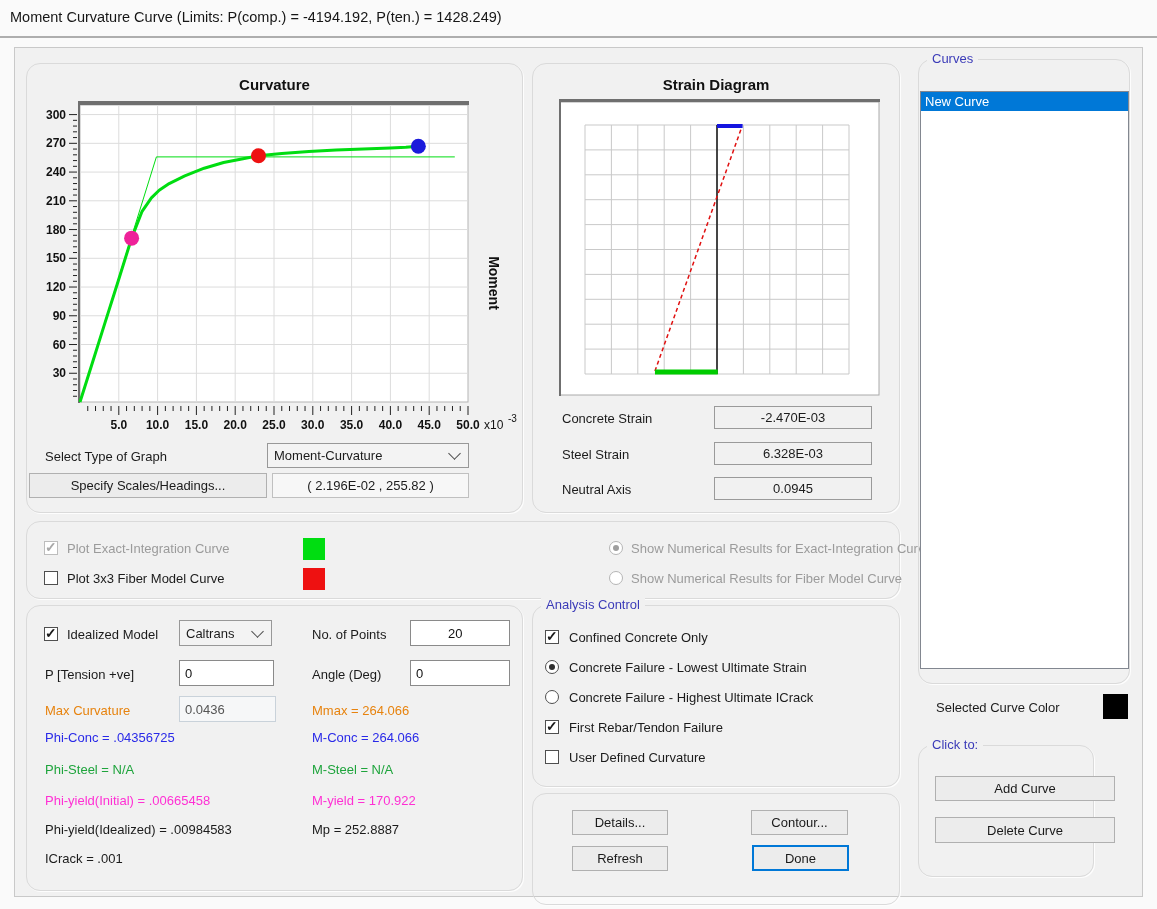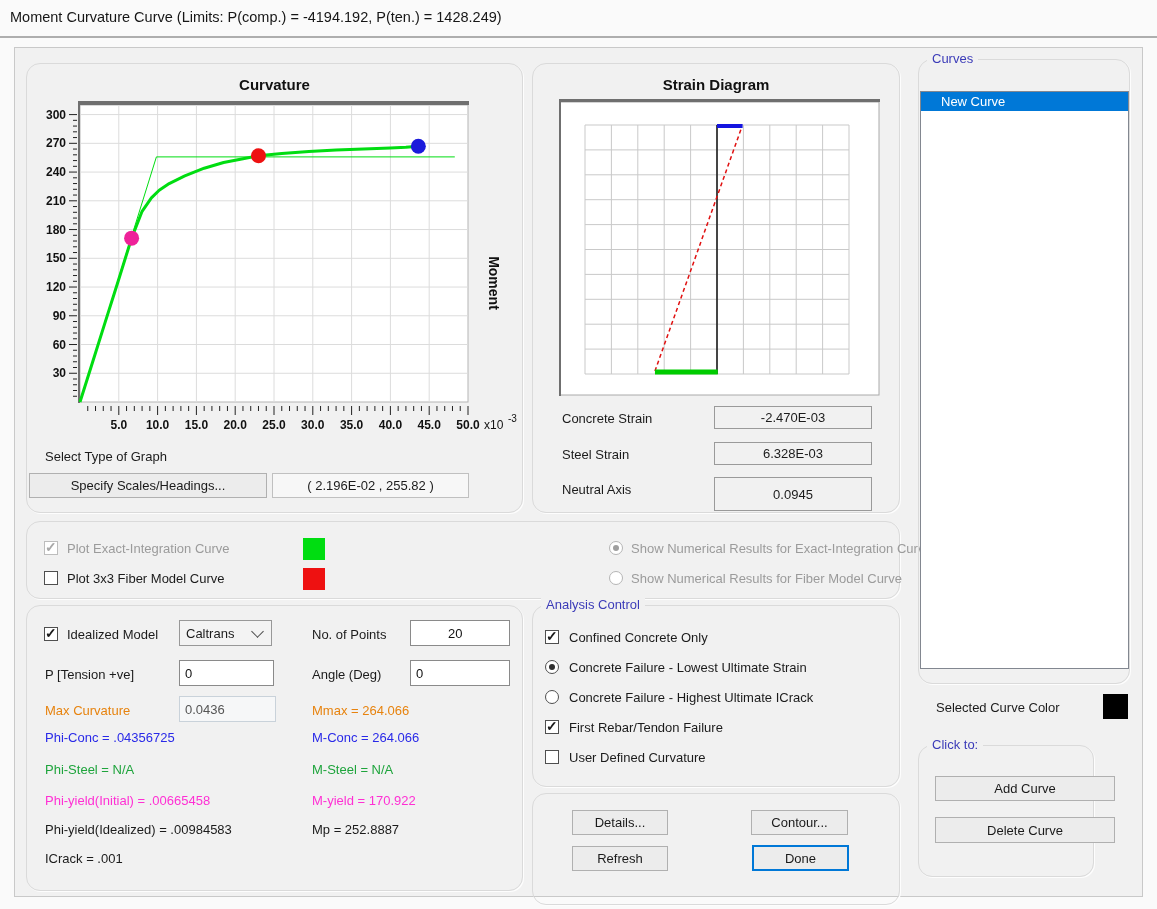--- a/index.html
+++ b/index.html
@@ -53,21 +53,21 @@
   .rad{position:absolute;width:14px;height:14px;background:#fff;border:1px solid #4f4f4f;border-radius:50%;box-sizing:border-box;}
   .rad.checked::after{content:"";position:absolute;left:3px;top:3px;width:6px;height:6px;border-radius:50%;background:#2e2e2e;}
   .rad.dis{border-color:#b5b5b5;}
   .rad.dis.checked::after{background:#9f9f9f;}
   .swatch{position:absolute;box-sizing:border-box;}
   .val-box{
     position:absolute;background:#f1f1f1;border:1px solid #9a9a9a;box-sizing:border-box;
     display:flex;align-items:center;justify-content:center;font-size:13px;
   }
   .listbox{position:absolute;background:#fff;border:1px solid #828790;box-sizing:border-box;overflow:hidden;}
-  .list-item{height:19px;line-height:19px;padding-left:20px;font-size:13px;}
+  .list-item{height:19px;line-height:19px;padding-left:4px;font-size:13px;}
   .list-item.selected{background:var(--selection,#0078d7);color:#fff;}
   .c-orange{color:var(--orange,#e7830e);}
   .c-blue{color:var(--blue_value,#2929e8);}
   .c-green{color:var(--green_value,#1ea43c);}
   .c-magenta{color:var(--magenta_value,#ff2fd4);}
   svg{position:absolute;}
   svg text{font-family:"Liberation Sans",sans-serif;}
 </style>
 </head>
 <body>
@@ -225,20 +225,24 @@
         <text x="39" y="49.32258064516129" font-size="12" font-weight="bold" fill="#111" text-anchor="end">270</text>
         <text x="39" y="20.58064516129032" font-size="12" font-weight="bold" fill="#111" text-anchor="end">300</text>
         <polyline points="53.0,304.0 129.4,58.9 427.8,58.9" fill="none" stroke="#00dd11" stroke-width="1" stroke-linejoin="round"></polyline>
         <polyline points="53.0,304.0 65.4,264.7 77.8,225.4 90.2,186.2 104.6,140.2 115.1,113.3 124.4,99.9 132.2,92.3 142.2,85.6 157.8,77.9 177.2,70.2 196.6,64.5 216.0,60.7 231.5,57.8 254.8,55.4 281.9,53.5 309.1,52.0 336.2,50.9 363.4,49.9 378.9,49.2 391.3,48.2" fill="none" stroke="#00dd11" stroke-width="3" stroke-linejoin="round"></polyline>
         <circle cx="104.604" cy="140.17096774193547" r="7.5" fill="#ee2299"></circle>
         <circle cx="231.48000000000002" cy="57.777419354838706" r="7.5" fill="#ee1111"></circle>
         <circle cx="391.336" cy="48.196774193548386" r="7.5" fill="#1b1bdb"></circle>
         <text x="462" y="185" font-size="14" font-weight="bold" fill="#111" text-anchor="middle" transform="rotate(90 462 185)">Moment</text>
       </svg>
     <div class="lbl" style="left:18px;top:385px;">Select Type of Graph</div>
+    <div class="combo" style="left:240px;top:379px;width:202px;height:25px;">
+      <span>Moment-Curvature</span>
+      <span class="chev"></span>
+    </div>
     <div class="btn" style="left:2px;top:409px;width:238px;height:25px;">Specify Scales/Headings...</div>
     <div class="coord-box" style="left:245px;top:409px;width:197px;height:25px;">( 2.196E-02 , 255.82 )</div>
   </div>
 
   <div class="grp" style="left:517px;top:15px;width:368px;height:450px;">
     <div class="chart-title">Strain Diagram</div>
     <svg id="strain-svg" style="left:0;top:30px;" width="366" height="312">
         <rect x="27" y="8" width="319" height="293" fill="#ffffff" stroke="#aaaaaa"></rect>
         <rect x="26" y="5" width="321" height="3" fill="#6f6f6f"></rect>
         <rect x="26" y="5" width="2" height="297" fill="#6f6f6f"></rect>
@@ -267,21 +271,21 @@
         <line x1="184" y1="31" x2="184" y2="280" stroke="#111" stroke-width="1.5"></line>
         <line x1="121.96000000000001" y1="277" x2="208.816" y2="33" stroke="#e01010" stroke-width="1.5" stroke-dasharray="4 3"></line>
         <line x1="184" y1="32" x2="209.608" y2="32" stroke="#1515e0" stroke-width="4"></line>
         <line x1="121.96000000000001" y1="278" x2="184.792" y2="278" stroke="#00cc00" stroke-width="5"></line>
       </svg>
     <div class="lbl" style="left:29px;top:347px;">Concrete Strain</div>
     <div class="val-box" style="left:181px;top:342px;width:158px;height:23px;">-2.470E-03</div>
     <div class="lbl" style="left:29px;top:383px;">Steel Strain</div>
     <div class="val-box" style="left:181px;top:378px;width:158px;height:23px;">6.328E-03</div>
     <div class="lbl" style="left:29px;top:418px;">Neutral Axis</div>
-    <div class="val-box" style="left:181px;top:413px;width:158px;height:34px;">0.0945</div>
+    <div class="val-box" style="left:181px;top:413px;width:158px;height:23px;">0.0945</div>
   </div>
 
   <div class="grp" style="left:11px;top:473px;width:874px;height:78px;">
     <span class="cb dis checked" style="left:17px;top:19px;"></span>
     <div class="lbl lbl-dis" style="left:40px;top:19px;">Plot Exact-Integration Curve</div>
     <div class="swatch" style="left: 276px; top: 16px; width: 22px; height: 22px; background: rgb(0, 221, 17);"></div>
     <span class="rad dis checked" style="left:582px;top:19px;"></span>
     <div class="lbl lbl-dis" style="left:604px;top:19px;">Show Numerical Results for Exact-Integration Curve</div>
     <span class="cb" style="left:17px;top:49px;"></span>
     <div class="lbl" style="left:40px;top:49px;">Plot 3x3 Fiber Model Curve</div>

